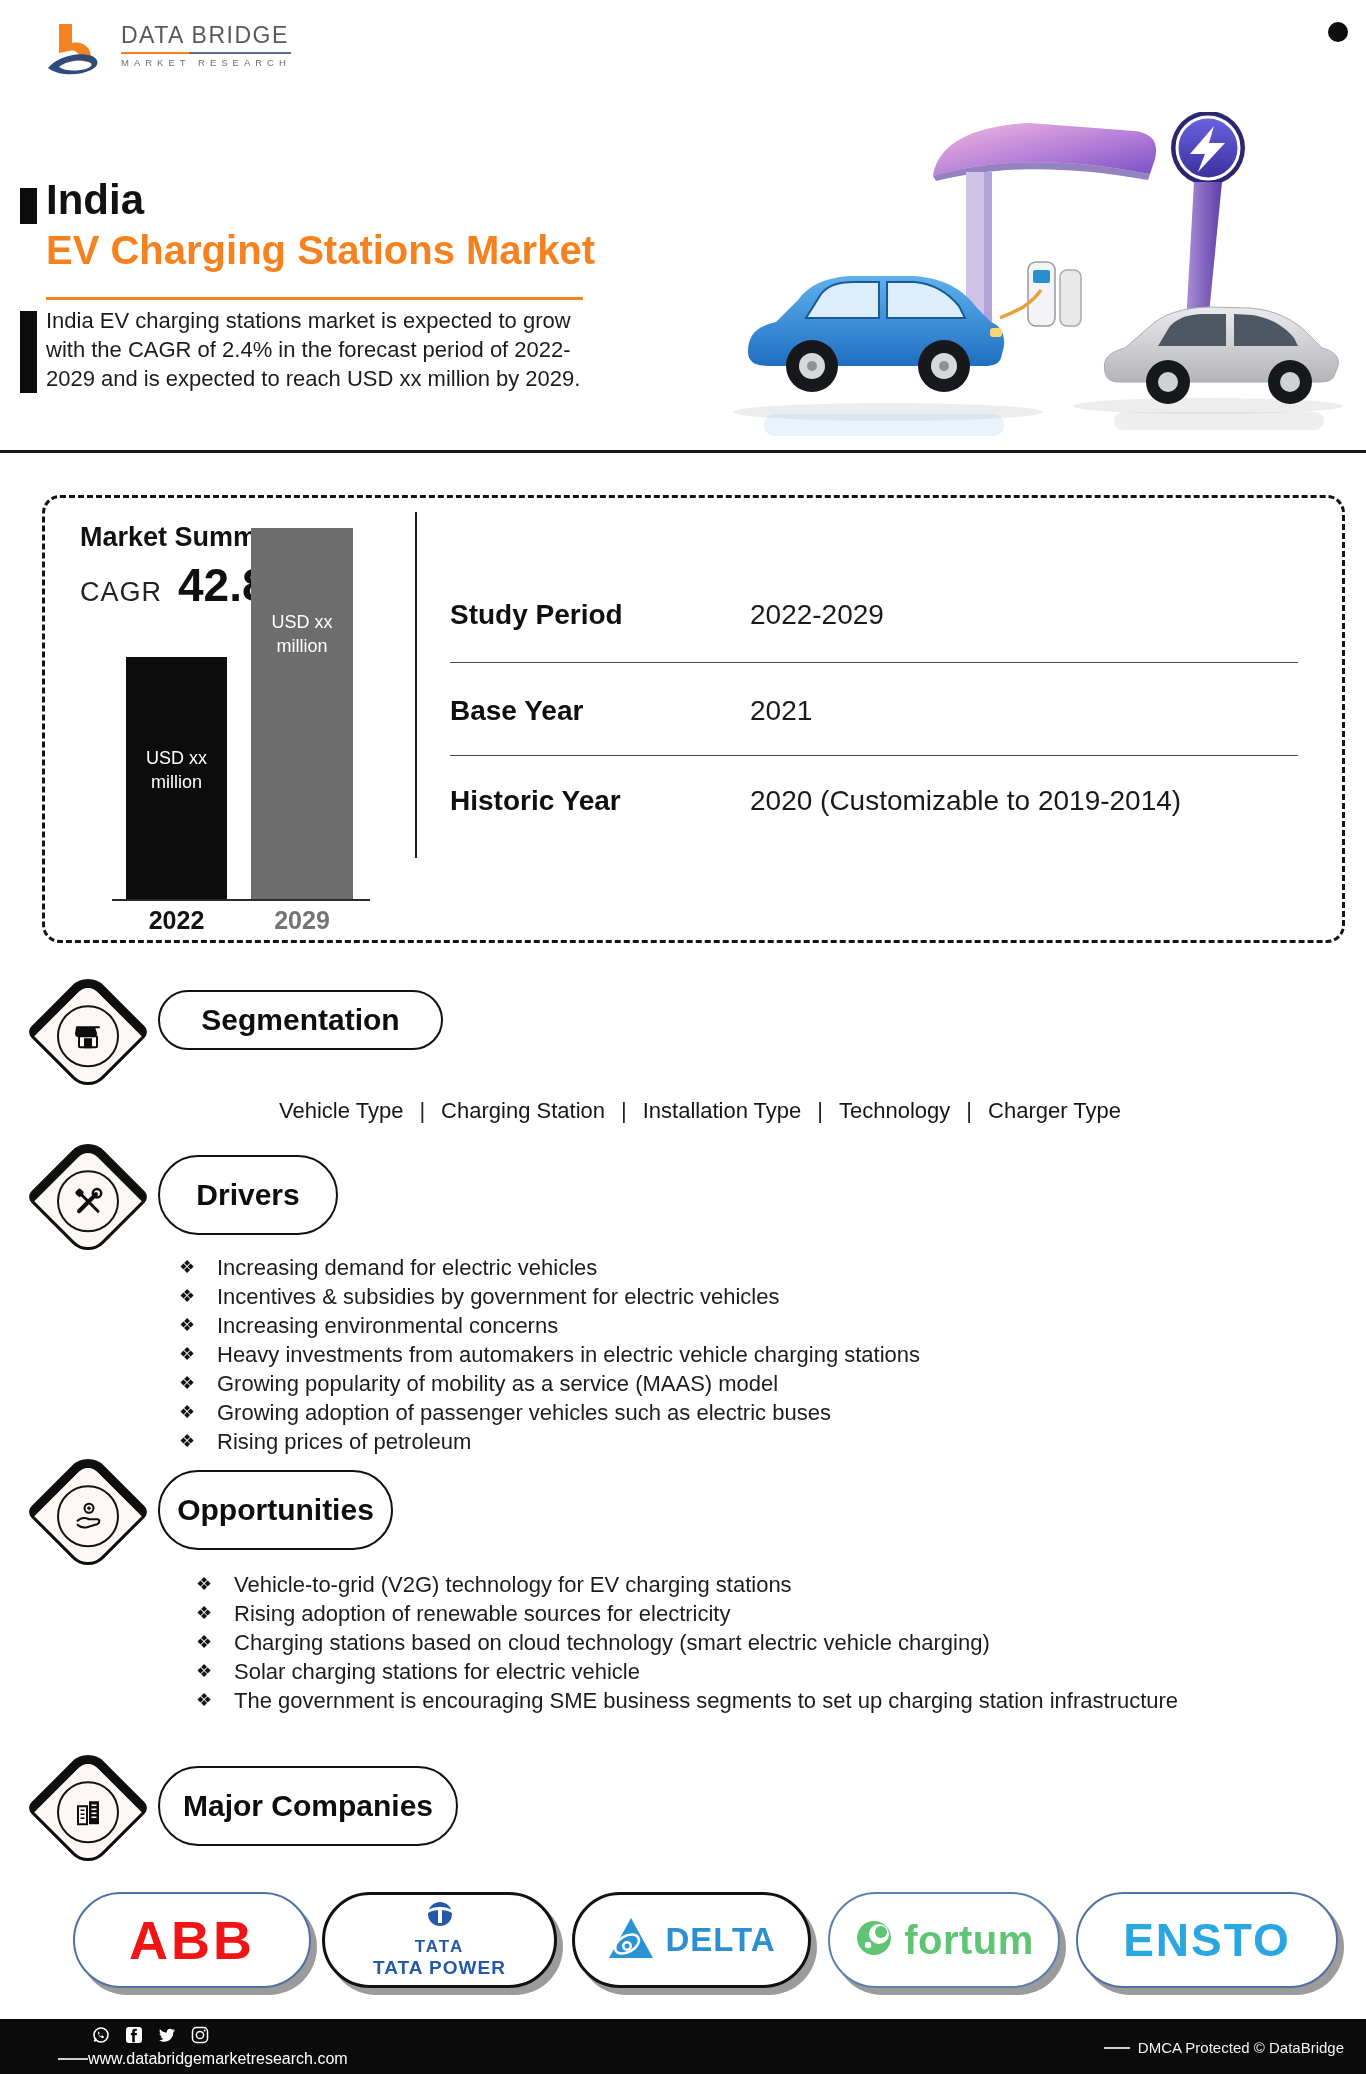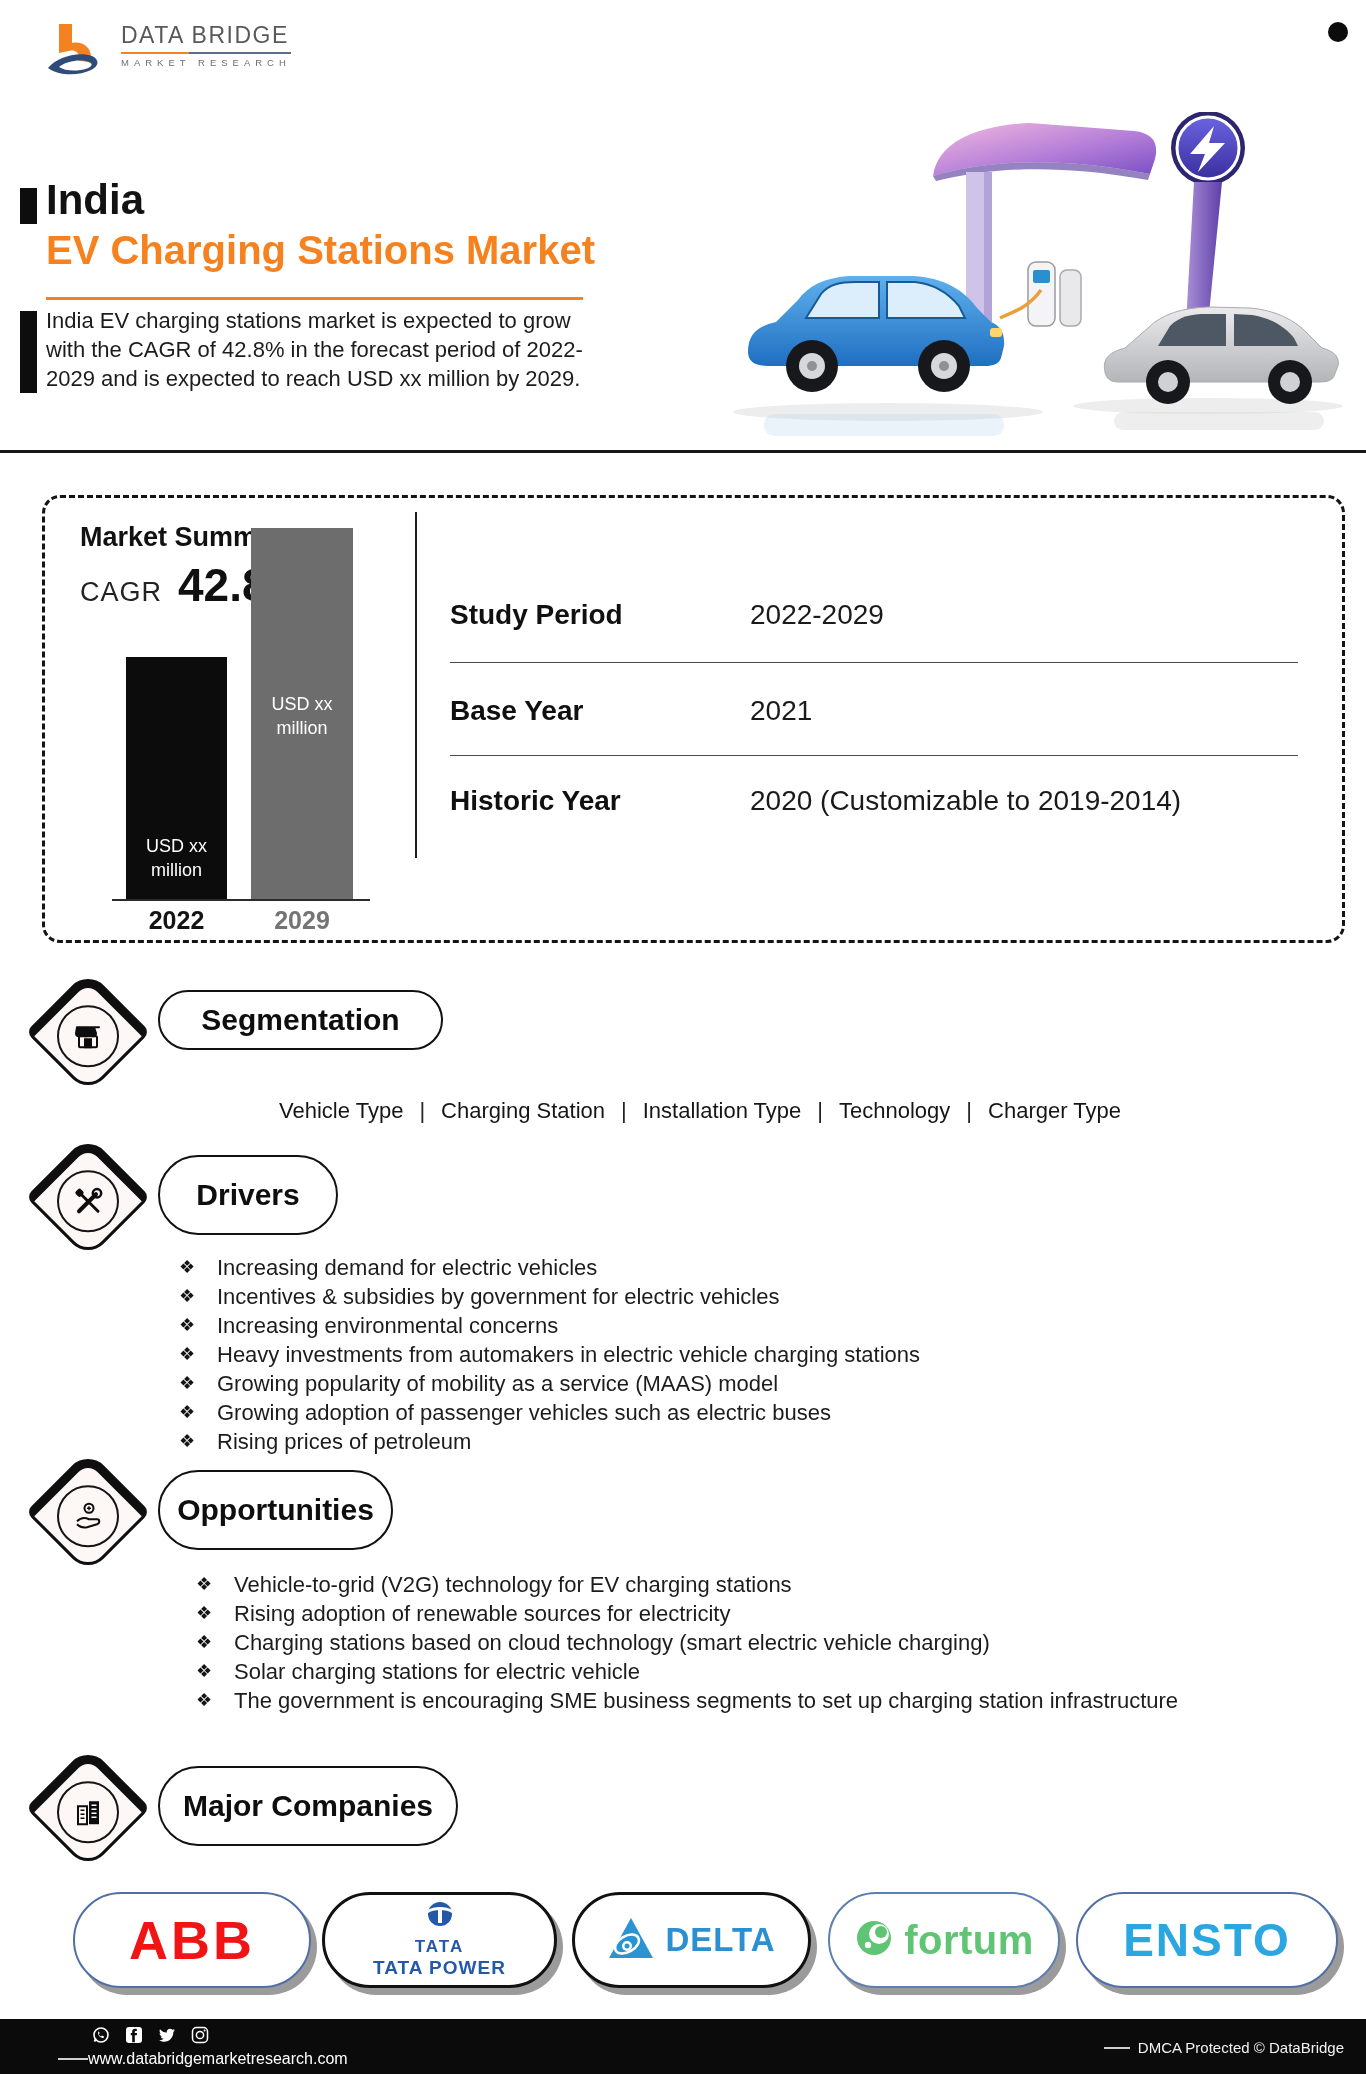--- a/index.html
+++ b/index.html
@@ -32,21 +32,21 @@
   .desc { left:46px; top:306px; width:560px; font-size:22px; line-height:29px; color:#1c1c1c; }
   .header-divider { left:0; top:450px; width:1366px; height:3px; background:#17171c; }
 
   
   .summary-box { left:42px; top:495px; width:1303px; height:448px; border:3px dashed #141414; border-radius:18px; }
   .ms-label { left:80px; top:522px; font-size:27px; font-weight:700; color:#111; }
   .cagr-row { left:80px; top:558px; display:flex; align-items:baseline; gap:16px; }
   .cagr-label { font-size:27px; color:#222; letter-spacing:1px; }
   .cagr-value { font-size:46px; font-weight:800; color:#101010; }
   .cagr-unit { font-size:26px; color:#101010; }
-  .bar { display:flex; align-items:flex-end; justify-content:center; text-align:center; }
+  .bar { display:flex; align-items:center; justify-content:center; text-align:center; }
   .bar-2022 { left:126px; top:657px; width:101px; height:243px; background:#0c0c0c; padding-bottom:18px; }
   .bar-2029 { left:251px; top:528px; width:102px; height:372px; background:#6d6d6d; padding-bottom:160px; }
   .bar-label { width:66px; color:#fff; font-size:18px; line-height:24px; }
   .chart-baseline { left:112px; top:899px; width:258px; height:2px; background:#2b2b2b; }
   .year { top:906px; font-size:25px; font-weight:700; text-align:center; }
   .year-2022 { left:126px; width:101px; color:#141414; }
   .year-2029 { left:251px; width:102px; color:#747474; }
   .v-sep { left:415px; top:512px; width:2px; height:346px; background:#1c1c1c; }
   .detail-label { left:450px; font-size:28px; font-weight:600; color:#101010; }
   .detail-value { left:750px; font-size:28px; font-weight:400; color:#1a1a1a; }
@@ -188,21 +188,21 @@
     <rect x="36" y="302" width="240" height="22" rx="10" fill="#bcd7ee" opacity="0.3"></rect>
     <rect x="386" y="300" width="210" height="18" rx="9" fill="#d5d5d8" opacity="0.4"></rect>
   </svg>
 </div>
 
 <div class="abs country-bullet"></div>
 <h1 class="abs country">India</h1>
 <h2 class="abs main-title">EV Charging Stations Market</h2>
 <div class="abs title-rule"></div>
 <div class="abs desc-bar"></div>
-<p class="abs desc">India EV charging stations market is expected to grow with the CAGR of 42.8% in the forecast period of 2022-2029 and is expected to reach USD xx million by 2029.</p>
+<p class="abs desc">India EV charging stations market is expected to grow with the CAGR of 2.4% in the forecast period of 2022-2029 and is expected to reach USD xx million by 2029.</p>
 <div class="abs header-divider"></div>
 
 <div class="abs summary-box"></div>
 <div class="abs ms-label">Market Summary</div>
 <div class="abs cagr-row">
   <span class="cagr-label">CAGR</span>
   <span class="cagr-value">42.8</span>
   <span class="cagr-unit">%</span>
 </div>
 

